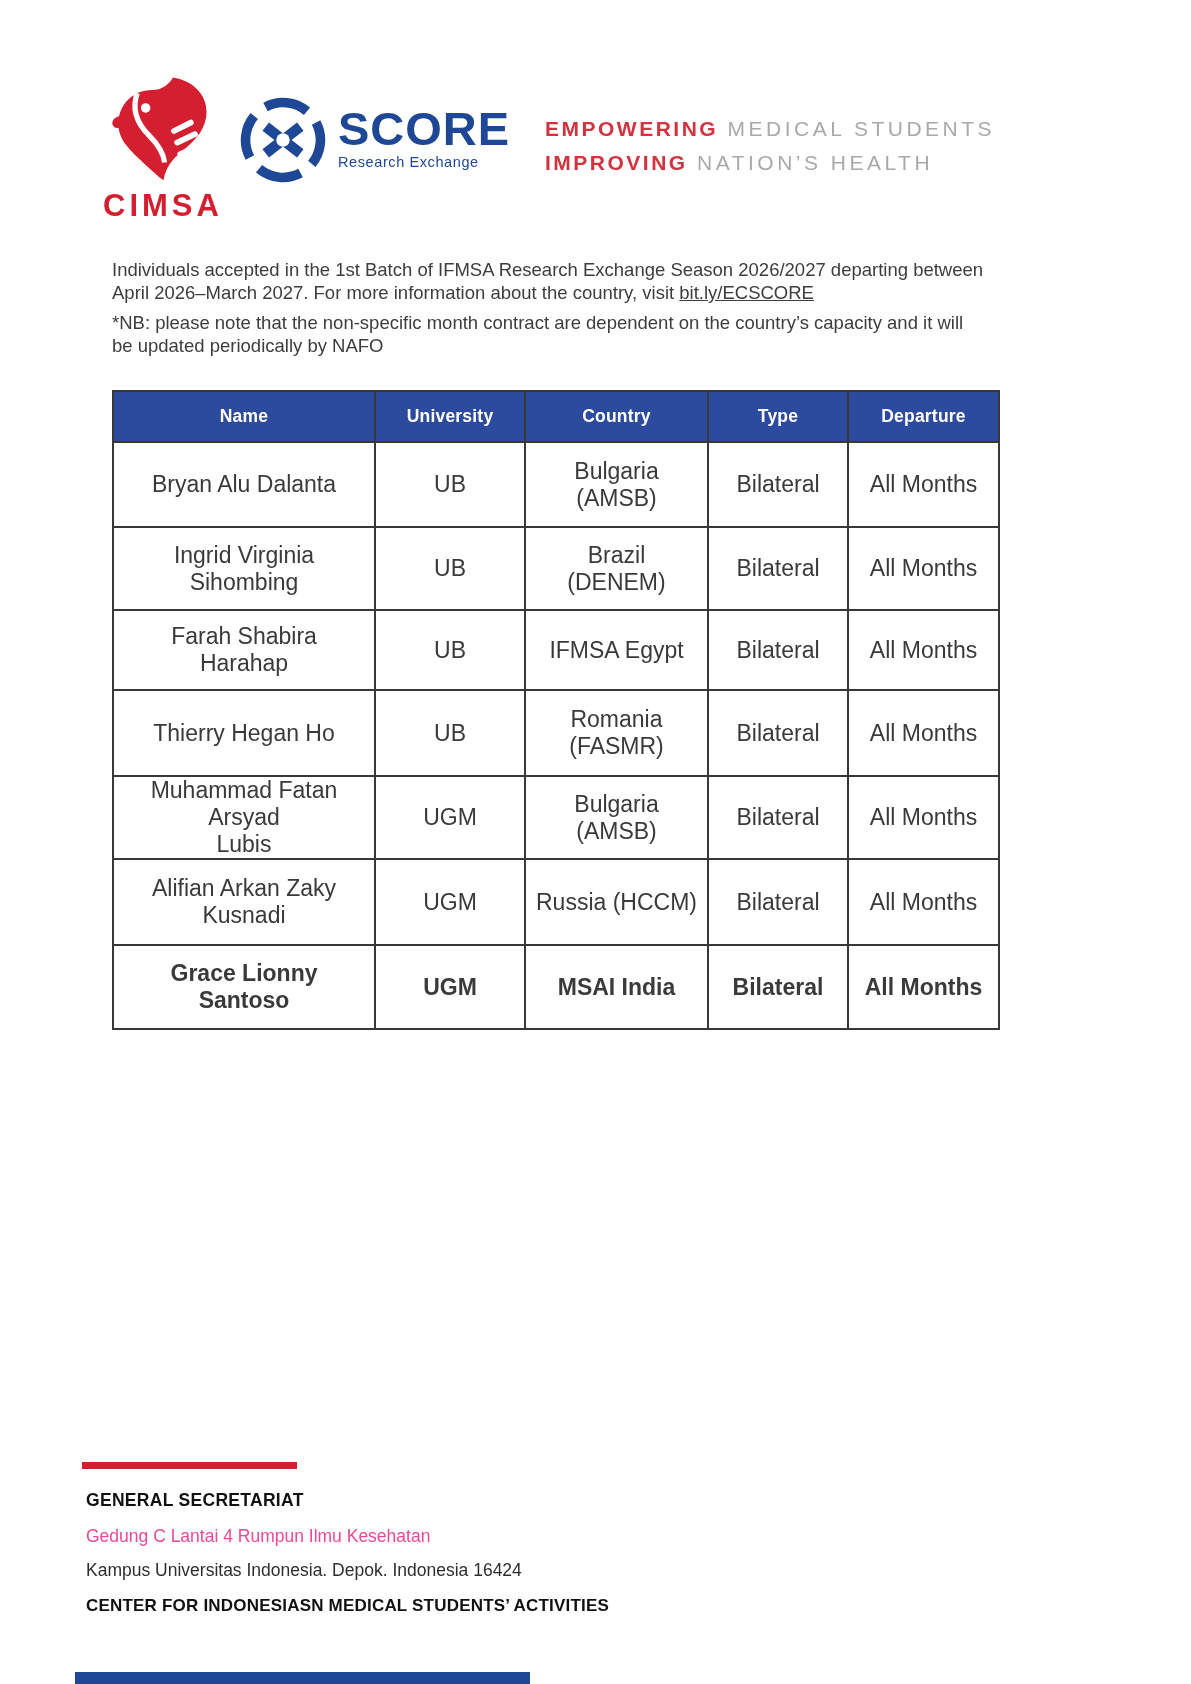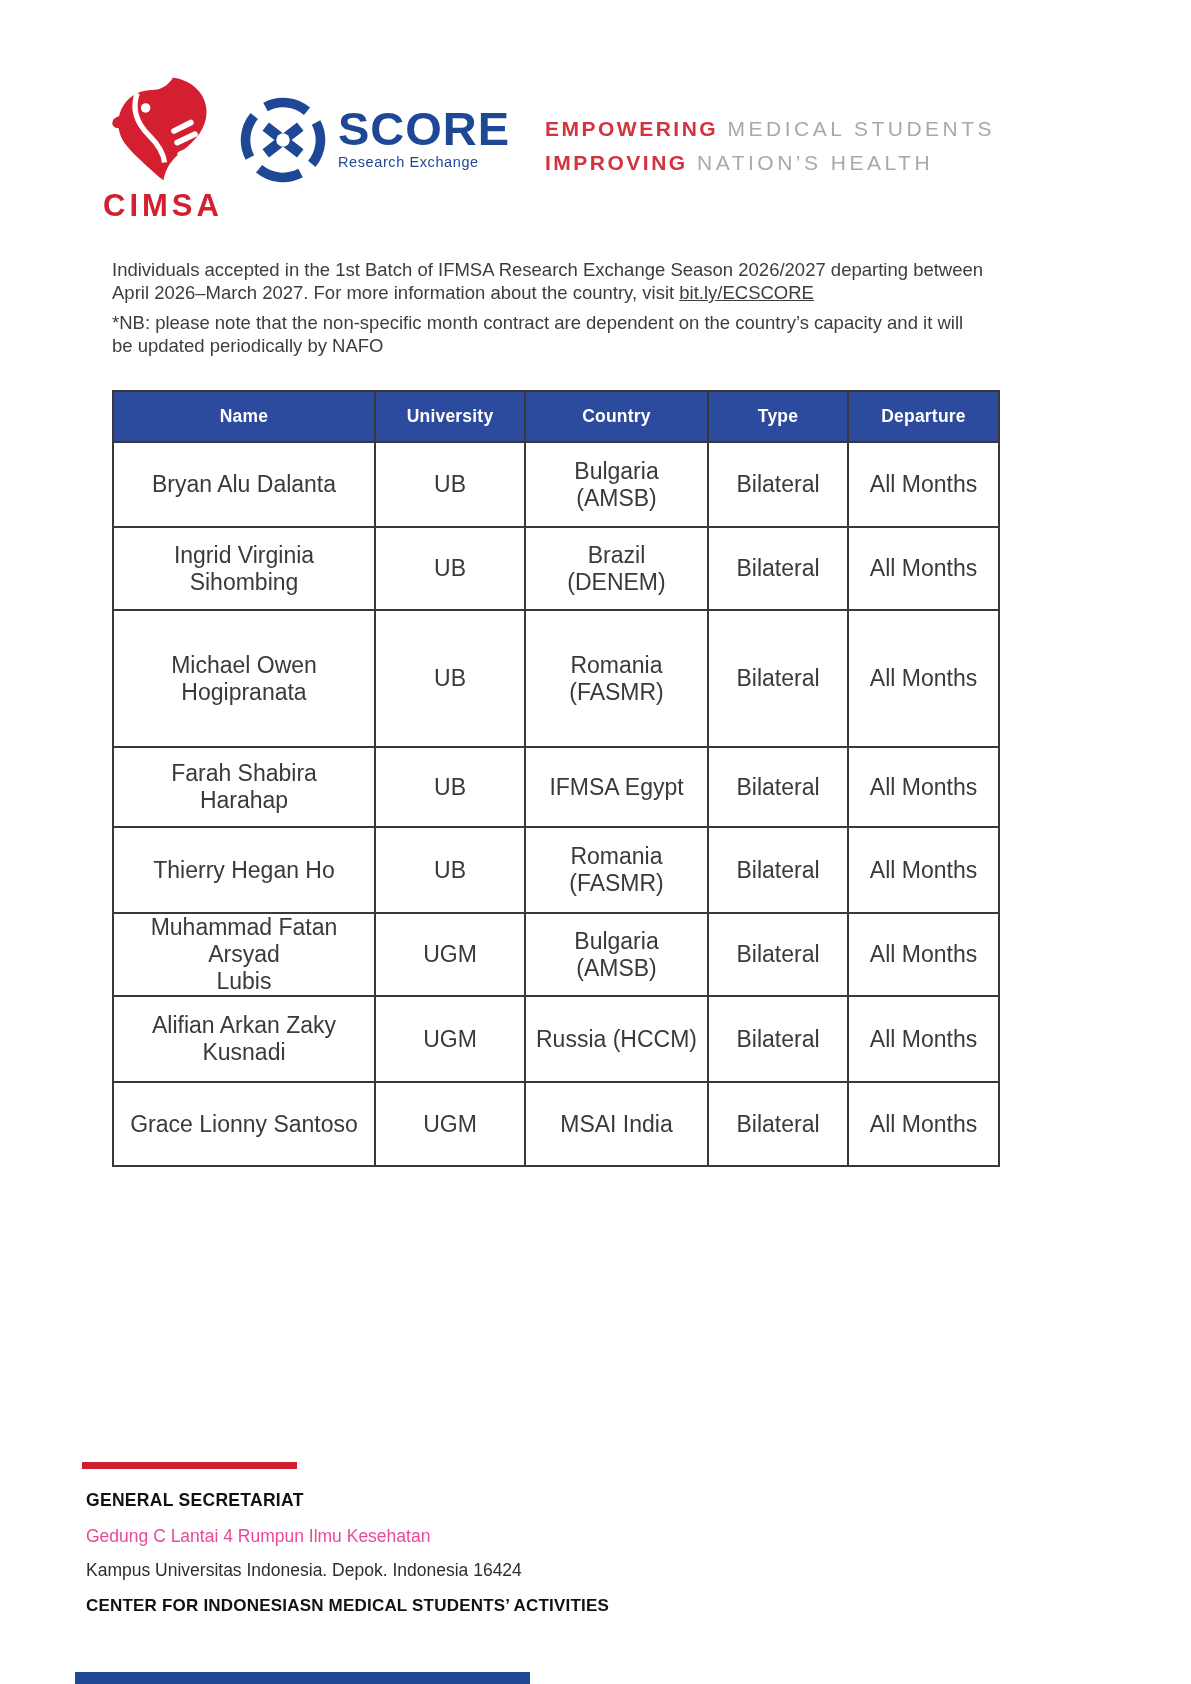--- a/index.html
+++ b/index.html
@@ -34,21 +34,21 @@
   .roster{left:112px;top:390px;}
   table{border-collapse:collapse;table-layout:fixed;width:886px;}
   th,td{border:2px solid #383838;text-align:center;vertical-align:middle;}
   th{
     background:#2d4b9e;color:#ffffff;font-size:17.5px;font-weight:bold;
     height:47px;letter-spacing:0.2px;
   }
   td{font-size:23px;color:#3a3a3a;white-space:pre-line;padding:0 10px;line-height:27px;}
   tr.rh0{height:85px;} tr.rh1{height:83px;} tr.rh2{height:137px;}
   tr.rh3{height:80px;} tr.rh4{height:86px;} tr.rh5{height:82px;}
-  tr.rh6{height:63px;} tr.rh7{height:86px;} tr.rh8{height:84px;}
+  tr.rh6{height:63px;} tr.rh7{height:86px;} tr.rh8{height:84px;font-weight:bold;}
 
   
   .red-bar{left:82px;top:1462px;width:215px;height:7px;background:#cf2030;}
   .f-title{left:86px;top:1490px;font-size:17.5px;font-weight:bold;color:#111;letter-spacing:0.3px;}
   .f-addr1{left:86px;top:1526px;font-size:17.5px;color:#ec4899;}
   .f-addr2{left:86px;top:1560px;font-size:17.5px;color:#2e2e2e;}
   .f-org{left:86px;top:1596px;font-size:17px;font-weight:bold;color:#111;letter-spacing:0.2px;}
   .blue-bar{left:75px;bottom:0;width:455px;height:12px;background:#1e4796;}
 </style>
 </head>
@@ -124,29 +124,20 @@
           <td>Bilateral</td>
           <td>All Months</td>
         </tr>
         <tr class="rh1">
           <td>Ingrid Virginia Sihombing</td>
           <td>UB</td>
           <td>Brazil (DENEM)</td>
           <td>Bilateral</td>
           <td>All Months</td>
         </tr>
-        <tr class="rh2">
-          <td>Michael Owen
-Hogipranata</td>
-          <td>UB</td>
-          <td>Romania
-(FASMR)</td>
-          <td>Bilateral</td>
-          <td>All Months</td>
-        </tr>
         <tr class="rh3">
           <td>Farah Shabira Harahap</td>
           <td>UB</td>
           <td>IFMSA Egypt</td>
           <td>Bilateral</td>
           <td>All Months</td>
         </tr>
         <tr class="rh4">
           <td>Thierry Hegan Ho</td>
           <td>UB</td>

